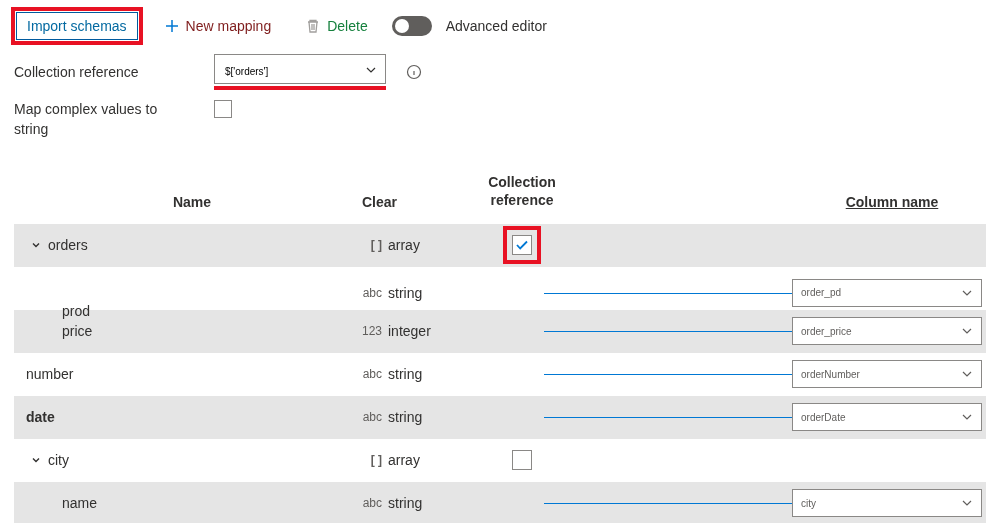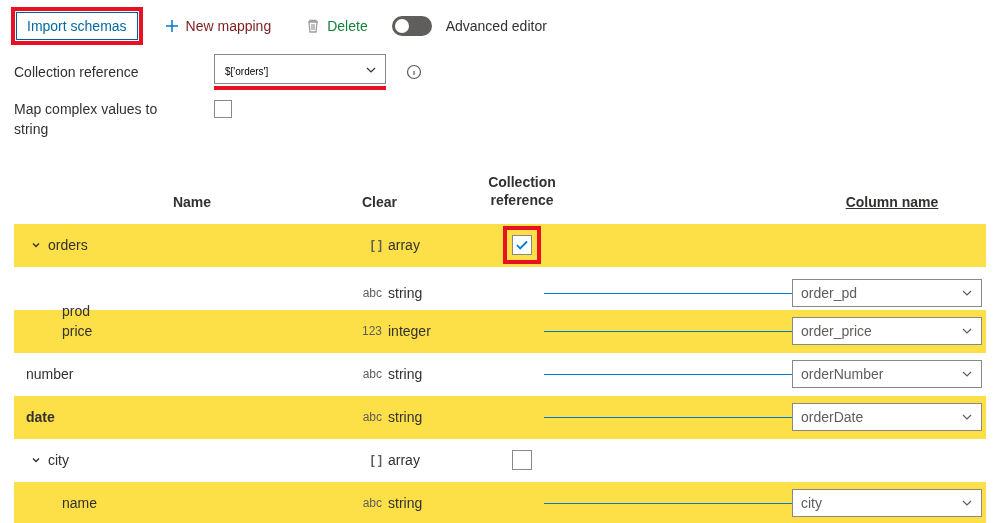--- a/index.html
+++ b/index.html
@@ -97,21 +97,21 @@
     .thead .th-coll { text-align: center; line-height: 1.3; font-size:14px;}
     .thead .th-colname { text-align: center; text-decoration: underline; }
 
     .trow {
       display: grid;
       grid-template-columns: 340px 110px 100px 220px 200px;
       align-items: center;
       height: 43px;
       padding: 0 8px;
     }
-    .trow.alt { background: #fde047; }
+    .trow.alt { background: #e5e5e5; }
     .cell-name { display: flex; align-items: center; font-size: 14px; }
     .expand-chev { width: 12px; display:inline-flex; margin-right: 6px; }
     .cell-type { display: flex; align-items: center; gap: 6px; color: #323130; font-size: 14px;}
     .type-badge { font-size: 12px; color: #605e5c; width: 20px; text-align: right; display:inline-block;}
     .cell-coll { display: flex; justify-content: center; }
     .cell-arrow { position: relative; height: 100%; }
     .arrow-line {
       position: absolute;
       top: 50%;
       left: -28px;
@@ -132,21 +132,21 @@
     .col-select {
       position: relative;
       width: 190px;
       height: 28px;
       border: 1px solid #8a8886;
       background: #fff;
       display: flex;
       align-items: center;
       padding: 0 24px 0 8px;
       color: #605e5c;
-      font-size: 14px;
+      font-size: 10px;
     }
     .col-select .select-chevron { right: 6px; }
     .check-mark { color: #0078d4; width:14px; height:14px;}
   </style>
 </head>
 <body>
 
 <div class="toolbar">
   <span class="red-box" style="padding:2px;">
     <button class="tb-btn primary">

